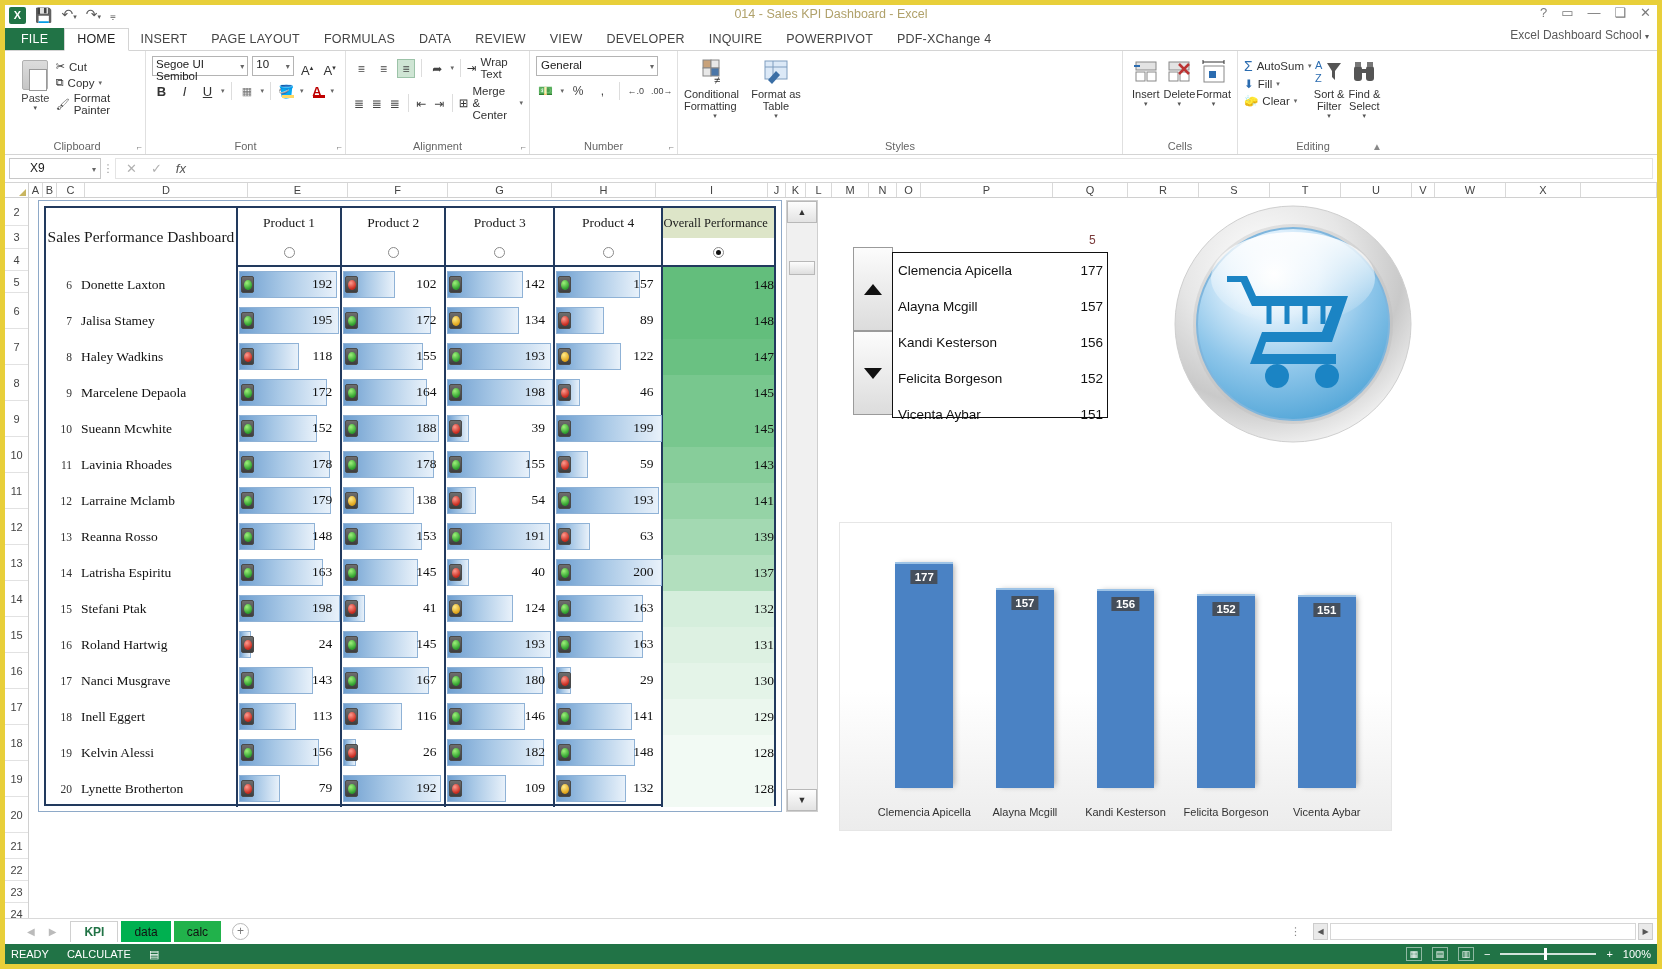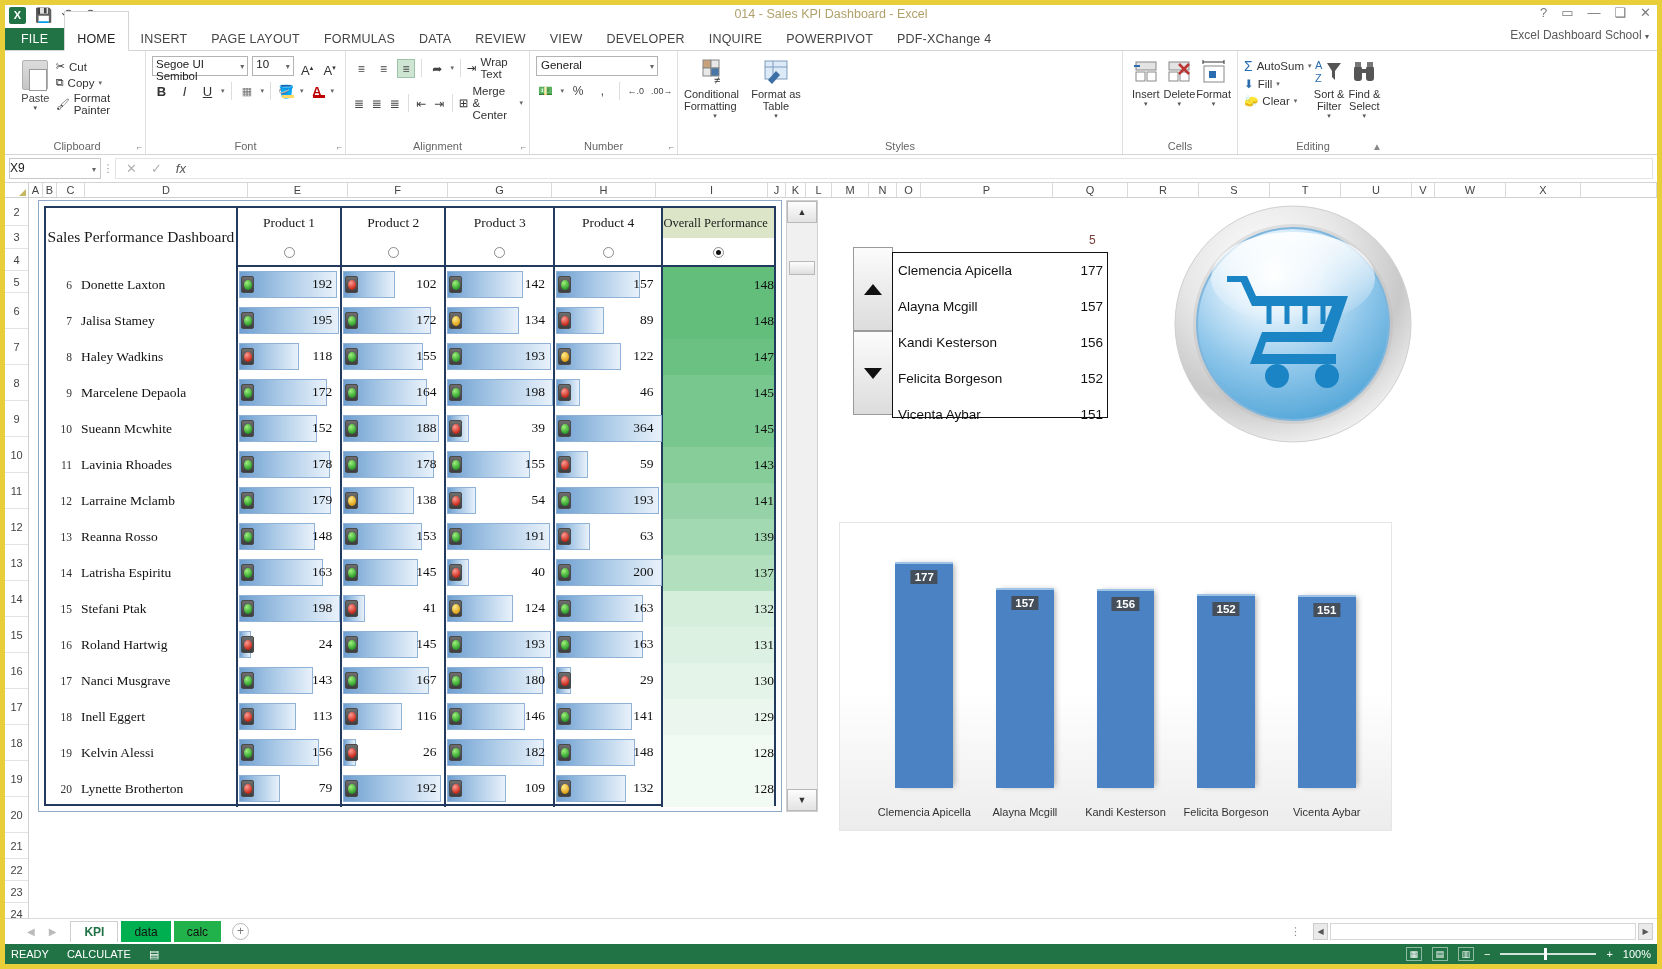--- a/index.html
+++ b/index.html
@@ -39,21 +39,21 @@
   .qat .ic { font-size:14px; color:#5a5a5a; line-height:17px; }
   .qat .ic.small { font-size:10px; }
   .wincontrols { position:absolute; right:6px; top:0px; display:flex; gap:14px; align-items:center; color:#7a7a7a; font-size:13px;}
   
   .tabrow {
     height:24px; flex:0 0 24px; background:#ffffff;
     display:flex; align-items:flex-end; position:relative;
     border-bottom:1px solid #d4d4d4;
   }
   .tab {
-    padding:20px 12px 4px 12px; font-size:12.5px; color:#444;
+    padding:3px 12px 4px 12px; font-size:12.5px; color:#444;
     letter-spacing:.2px; cursor:default;
   }
   .tab.file { background:#217346; color:#fff; font-weight:normal; padding:4px 16px 4px 16px; }
   .tab.active { background:#fff; border:1px solid #d4d4d4; border-bottom:1px solid #fff; margin-bottom:-1px; color:#222;}
   .acct { position:absolute; right:8px; top:1px; font-size:12px; color:#5a5a5a; }
   
   .ribbon {
     height:104px; flex:0 0 104px; background:#fff;
     border-bottom:1px solid #d4d4d4;
     display:flex; position:relative; padding-left:4px;
@@ -96,21 +96,21 @@
   .stl.bad { background:#ffc7ce; color:#9c0006; border:1px solid #ffc7ce;}
   .stl.good { background:#c6efce; color:#006100; border:1px solid #c6efce;}
   .spin { display:flex; flex-direction:column; width:13px; margin-left:2px; }
   .spin div { height:15px; border:1px solid #c0c0c0; background:#f4f4f4; font-size:7px; text-align:center; line-height:13px; color:#555;}
   .bigbtn { width:52px; display:flex; flex-direction:column; align-items:center; font-size:11px; color:#333; padding-top:2px; }
   .bigbtn .gl { width:28px; height:28px; margin-bottom:2px; }
   .edit-item { font-size:11.5px; color:#333; display:flex; align-items:center; gap:4px; margin-bottom:3px;}
   .collapse { position:absolute; right:6px; bottom:2px; color:#888; font-size:10px;}
   
   .fbar { height:28px; flex:0 0 28px; display:flex; align-items:center; background:#fff; border-bottom:1px solid #d4d4d4; padding:0 4px;}
-  .namebox { width:92px; height:21px; border:1px solid #c8c8c8; background:#fff; font-size:12px; padding:2px 0; position:relative;}
+  .namebox { width:92px; height:21px; border:1px solid #c8c8c8; background:#fff; font-size:12px; padding:2px 20px; position:relative;}
   .namebox .cbarrow { top:6px; right:4px;}
   .fbsep { width:14px; text-align:center; color:#999; font-size:11px;}
   .fbicons { display:flex; gap:14px; padding:0 10px; color:#b0b0b0; font-size:13px; border:1px solid #e4e4e4; border-right:0; height:21px; align-items:center;}
   .finput { flex:1; height:21px; border:1px solid #e4e4e4; border-left:0; background:#fff;}
   
   .gridwrap { flex:1; position:relative; background:#fff; overflow:hidden; }
   .colhdr { height:15px; display:flex; background:#fff; border-bottom:1px solid #d0d0d0; position:relative;}
   .corner { width:24px; flex:0 0 24px; border-right:1px solid #d0d0d0; position:relative; background:#fff;}
   .corner:after{content:"";position:absolute;right:2px;bottom:1px;border-left:7px solid transparent;border-bottom:7px solid #c8b560;}
   .ch { border-right:1px solid #d9d9d9; text-align:center; font-size:11px; color:#444; line-height:15px; background:#fff;}
@@ -702,21 +702,21 @@
                       <div class="light red">
                         <i></i>
                       </div>
                       <div class="dval">39</div>
                     </td>
                     <td class="datacell vline">
                       <div class="databar" style="width:100%"></div>
                       <div class="light green">
                         <i></i>
                       </div>
-                      <div class="dval">364</div>
+                      <div class="dval">199</div>
                     </td>
                     <td class="ovcell" style="background: rgb(120, 199, 142);"><span class="ovtext">145</span></td>
                   </tr>
                   <tr>
                     <td class="namecell vline datacell"><span class="numprefix">11</span><span>Lavinia Rhoades</span></td>
                     <td class="datacell vline">
                       <div class="databar" style="width:89%"></div>
                       <div class="light green">
                         <i></i>
                       </div>

